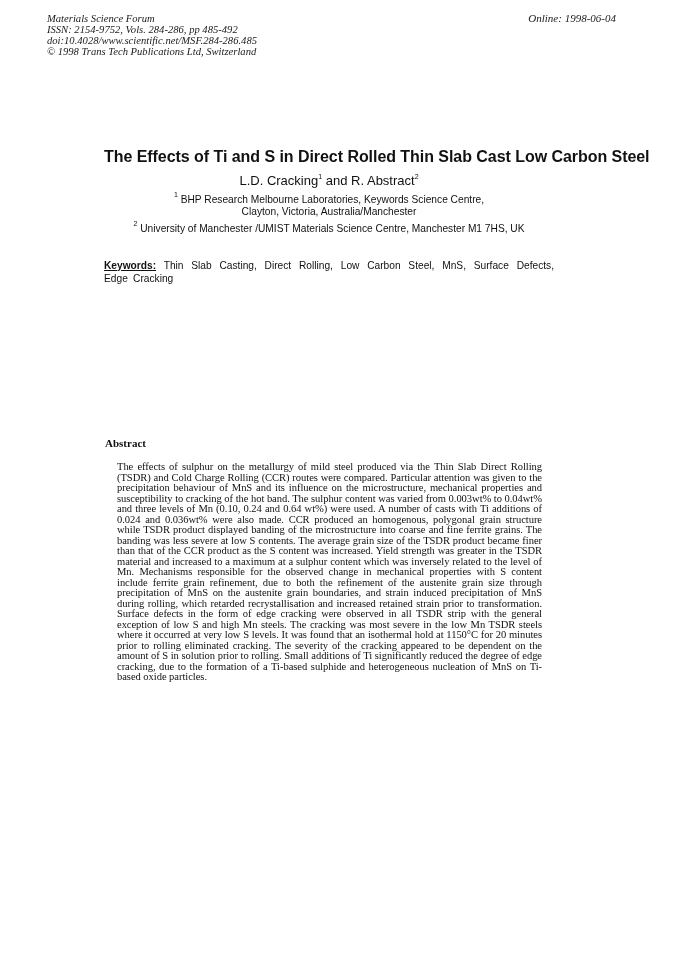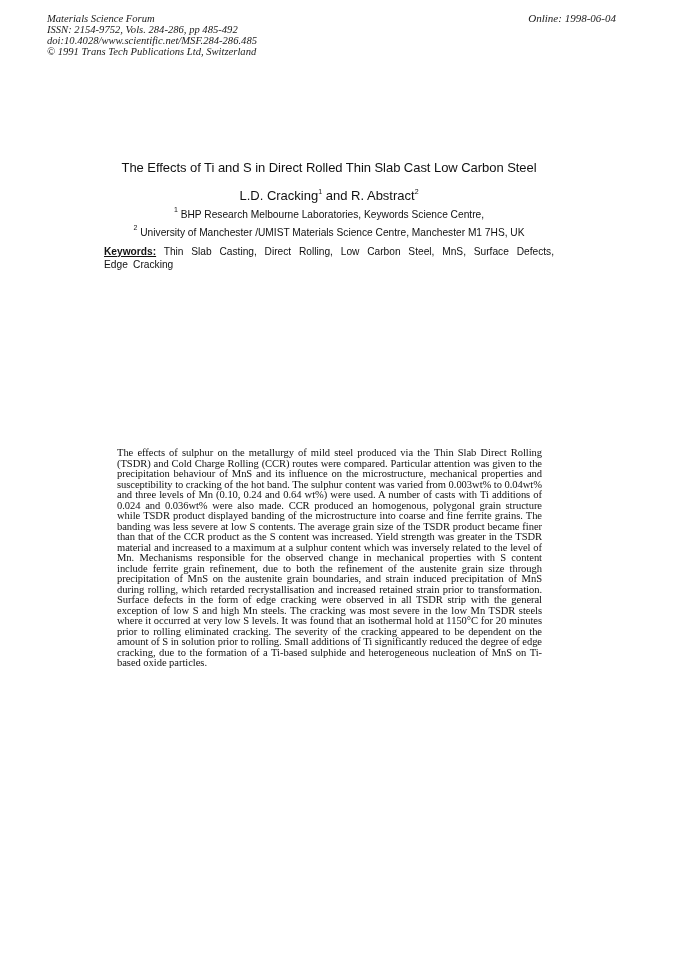--- a/index.html
+++ b/index.html
@@ -38,24 +38,24 @@
     }
     .front-matter {
       position: absolute;
       left: 104px;
       width: 450px;
       top: 148px;
       font-family: "Liberation Sans", sans-serif;
       text-align: center;
     }
     .paper-title {
-      font-weight: normal;
-      font-size: 13px;
+      font-weight: bold;
+      font-size: 16px;
       line-height: 18px;
-      margin: 11px;
+      margin: 0;
       white-space: nowrap;
       letter-spacing: -0.05px;
     }
     .authors {
       font-size: 13px;
       line-height: 16px;
       margin-top: 7px;
     }
     .authors sup, .affil sup {
       font-size: 7px;
@@ -67,21 +67,21 @@
       line-height: 11.5px;
       margin-top: 5px;
     }
     .affil2 {
       margin-top: 6px;
     }
     .keywords {
       position: absolute;
       left: 104px;
       width: 450px;
-      top: 246px;
+      top: 260px;
       font-family: "Liberation Sans", sans-serif;
       font-size: 10.2px;
       line-height: 12.5px;
       text-align: justify;
       word-spacing: 2.4px;
     }
     .keywords .kw-label {
       font-weight: bold;
       text-decoration: underline;
       word-spacing: 0;
@@ -107,43 +107,45 @@
       letter-spacing: -0.05px;
     }
   </style>
 </head>
 <body>
 
 <div class="journal-header">
   <div>Materials Science Forum</div>
   <div>ISSN: 2154-9752, Vols. 284-286, pp 485-492</div>
   <div>doi:10.4028/www.scientific.net/MSF.284-286.485</div>
-  <div>© 1991 Trans Tech Publications Ltd, Switzerland</div>
+  <div>© 1998 Trans Tech Publications Ltd, Switzerland</div>
 </div>
 
 <div class="online-date">Online: 1998-06-04</div>
 
 <div class="front-matter">
   <h1 class="paper-title">The Effects of Ti and S in Direct Rolled Thin Slab Cast Low Carbon Steel</h1>
 
   <div class="authors">
     <span>L.D. Cracking</span><sup>1</sup>
     <span>and</span>
     <span>R. Abstract</span><sup>2</sup>
   </div>
 
   <div class="affil">
     <div><sup>1</sup> <span>BHP Research Melbourne Laboratories, Keywords Science Centre,</span></div>
+    <div>Clayton, Victoria, Australia/Manchester</div>
   </div>
 
   <div class="affil affil2">
     <div><sup>2</sup> <span>University of Manchester /UMIST Materials Science Centre, Manchester M1 7HS, UK</span></div>
   </div>
 </div>
 
 <div class="keywords">
   <span class="kw-label">Keywords:</span>
   <span>Thin Slab Casting, Direct Rolling, Low Carbon Steel, MnS, Surface Defects, Edge Cracking</span>
 </div>
 
 <div class="abstract">
+  <div class="abstract-heading">Abstract</div>
   <p class="abstract-body">The effects of sulphur on the metallurgy of mild steel produced via the Thin Slab Direct Rolling (TSDR) and Cold Charge Rolling (CCR) routes were compared. Particular attention was given to the precipitation behaviour of MnS and its influence on the microstructure, mechanical properties and susceptibility to cracking of the hot band. The sulphur content was varied from 0.003wt% to 0.04wt% and three levels of Mn (0.10, 0.24 and 0.64 wt%) were used. A number of casts with Ti additions of 0.024 and 0.036wt% were also made. CCR produced an homogenous, polygonal grain structure while TSDR product displayed banding of the microstructure into coarse and fine ferrite grains. The banding was less severe at low S contents. The average grain size of the TSDR product became finer than that of the CCR product as the S content was increased. Yield strength was greater in the TSDR material and increased to a maximum at a sulphur content which was inversely related to the level of Mn. Mechanisms responsible for the observed change in mechanical properties with S content include ferrite grain refinement, due to both the refinement of the austenite grain size through precipitation of MnS on the austenite grain boundaries, and strain induced precipitation of MnS during rolling, which retarded recrystallisation and increased retained strain prior to transformation. Surface defects in the form of edge cracking were observed in all TSDR strip with the general exception of low S and high Mn steels. The cracking was most severe in the low Mn TSDR steels where it occurred at very low S levels. It was found that an isothermal hold at 1150°C for 20 minutes prior to rolling eliminated cracking. The severity of the cracking appeared to be dependent on the amount of S in solution prior to rolling. Small additions of Ti significantly reduced the degree of edge cracking, due to the formation of a Ti-based sulphide and heterogeneous nucleation of MnS on Ti-based oxide particles.</p>
 </div>
 
 </body></html>

